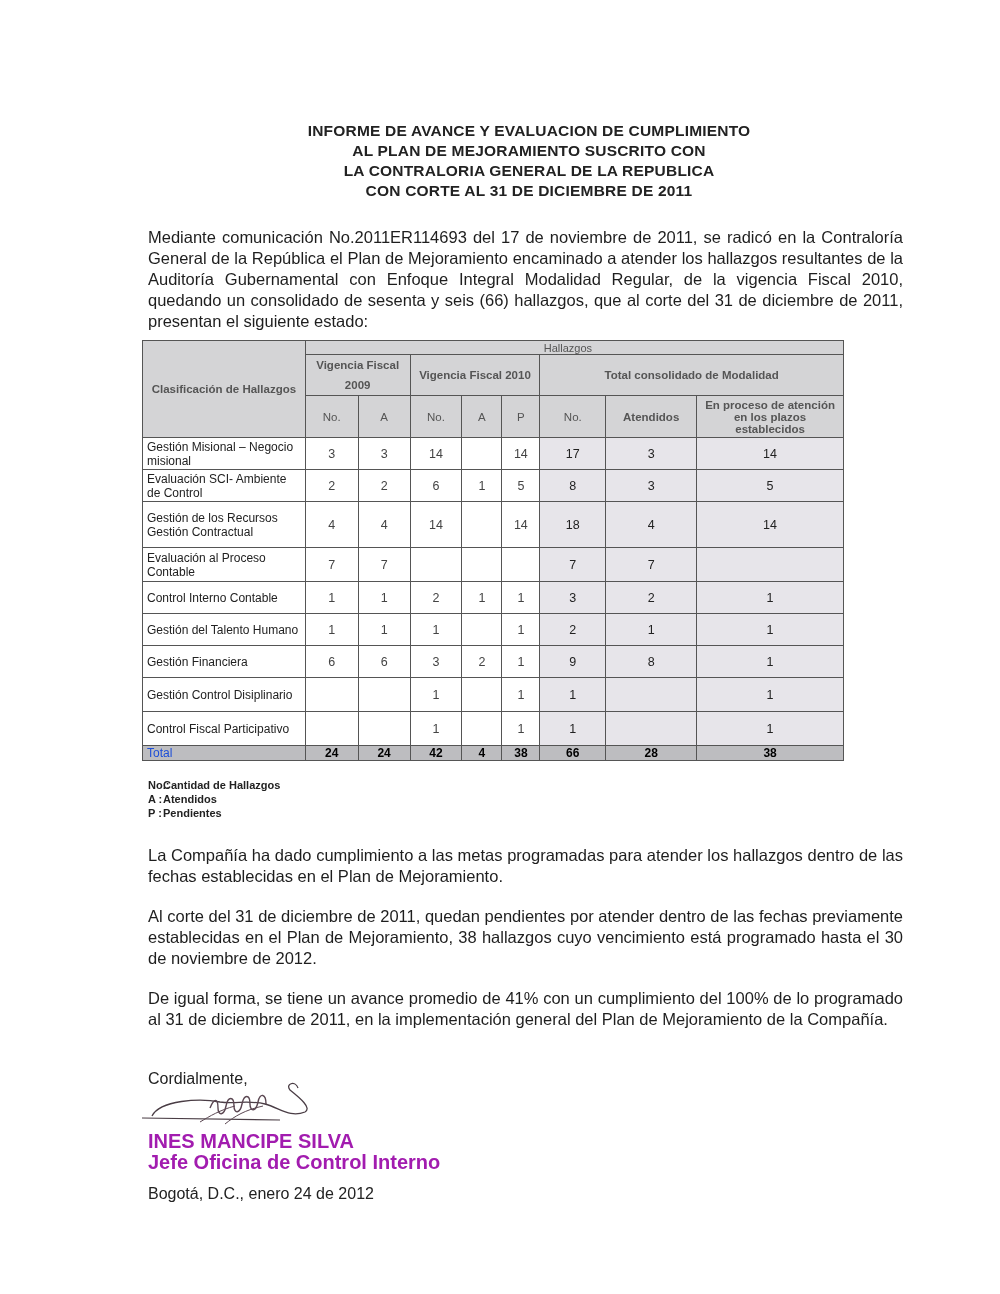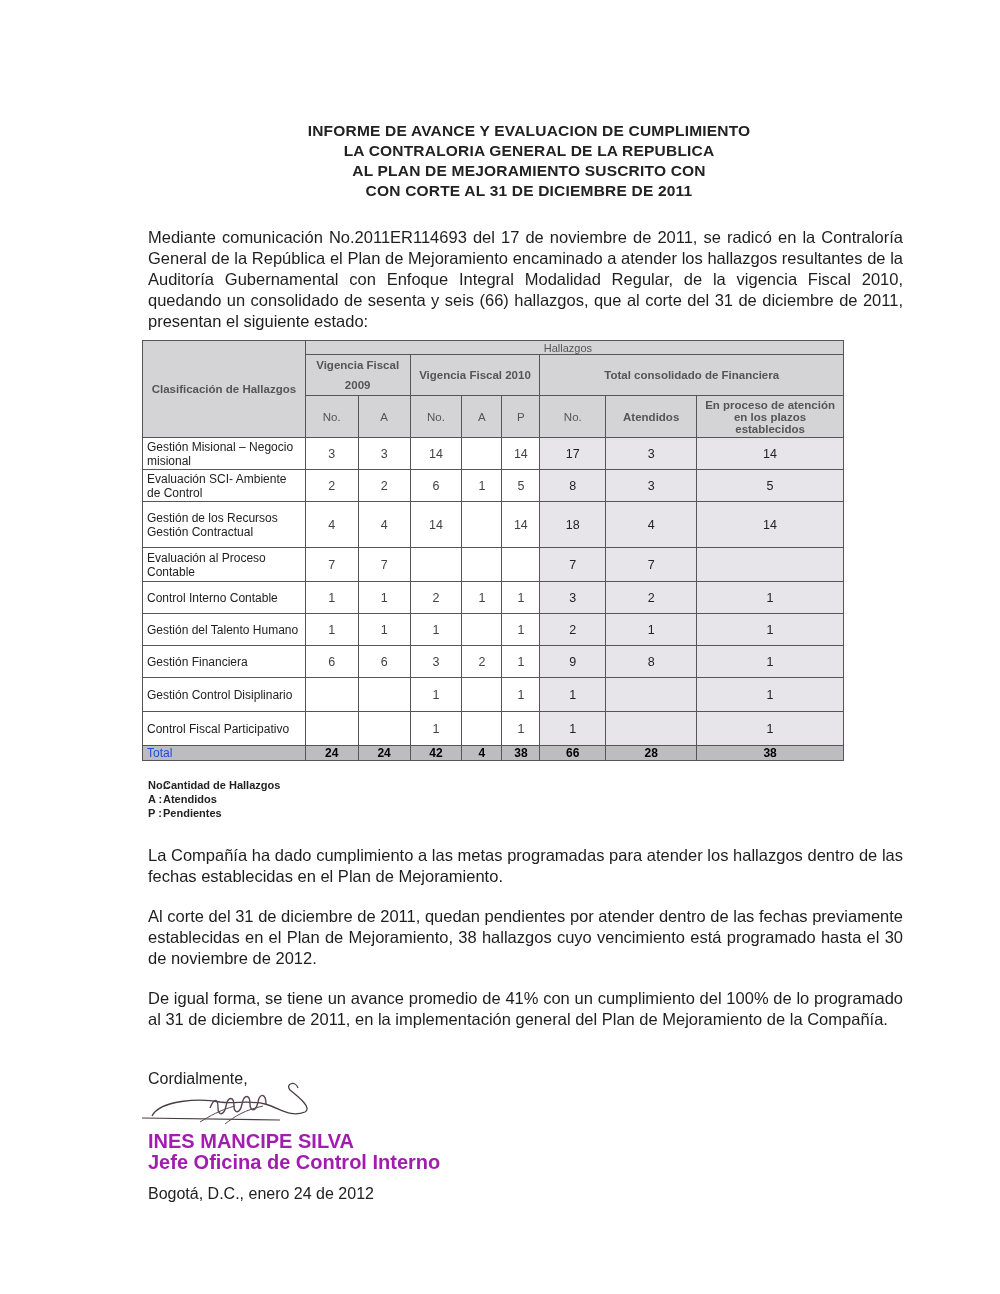--- a/index.html
+++ b/index.html
@@ -29,22 +29,22 @@
   .closing { position: absolute; left: 148px; top: 1070px; font-size: 16px; color: #222; }
   .signature { position: absolute; left: 140px; top: 1078px; }
   .signer { position: absolute; left: 148px; top: 1131px; font-size: 20px; font-weight: bold; line-height: 21px; color: #a21caf; }
   .place { position: absolute; left: 148px; top: 1185px; font-size: 16px; color: #222; }
 </style>
 </head>
 <body>
 
 <div class="title">
   <div>INFORME DE AVANCE  Y EVALUACION DE CUMPLIMIENTO</div>
+  <div>AL PLAN DE MEJORAMIENTO SUSCRITO CON</div>
   <div>LA CONTRALORIA GENERAL DE LA REPUBLICA</div>
-  <div>AL PLAN DE MEJORAMIENTO SUSCRITO CON</div>
   <div>CON CORTE AL 31 DE DICIEMBRE DE 2011</div>
 </div>
 
 <p class="para p1" style="margin:0">Mediante comunicación No.2011ER114693 del 17 de noviembre de 2011, se radicó en la Contraloría General de la República el Plan de Mejoramiento encaminado a atender los hallazgos resultantes de la Auditoría Gubernamental con Enfoque Integral Modalidad Regular, de la vigencia Fiscal 2010, quedando un consolidado de sesenta y seis (66) hallazgos, que al corte del 31 de diciembre de 2011, presentan el siguiente estado:</p>
 
 <table class="grid">
   <colgroup>
     <col style="width:163px">
       <col style="width:53px">
       <col style="width:52px">
@@ -56,21 +56,21 @@
       <col style="width:147px">
   </colgroup>
   <tbody>
       <tr style="height:14px">
     <th rowspan="3" style="font-weight:bold">Clasificación de Hallazgos</th>
     <th colspan="8" style="text-align:left;padding-left:238px;font-size:11px">Hallazgos</th>
   </tr>
   <tr style="height:30px">
     <th colspan="2" class="bold" style="line-height:20px">Vigencia Fiscal 2009</th>
     <th colspan="3" class="bold">Vigencia Fiscal 2010</th>
-    <th colspan="3" class="bold">Total consolidado de Financiera</th>
+    <th colspan="3" class="bold">Total consolidado de Modalidad</th>
   </tr>
   <tr style="height:42px">
     <th>No.</th>
     <th>A</th>
     <th>No.</th>
     <th>A</th>
     <th>P</th>
     <th>No.</th>
     <th class="bold">Atendidos</th>
     <th class="bold" style="line-height:12px">En proceso de atención en los plazos establecidos</th>

